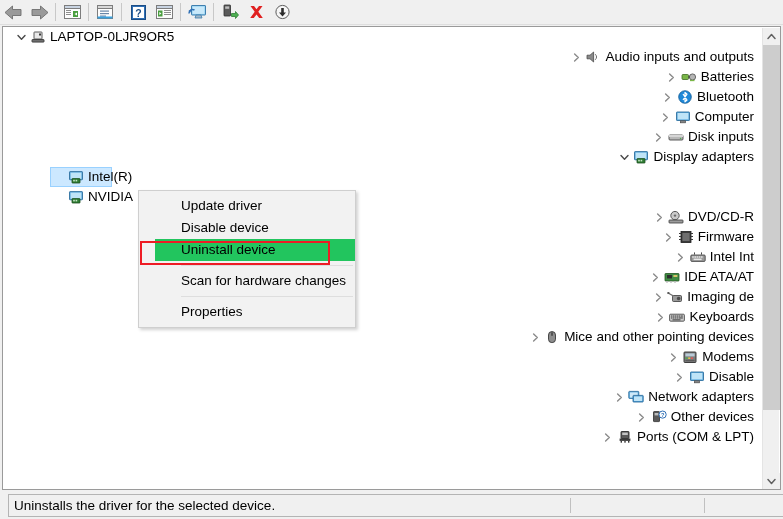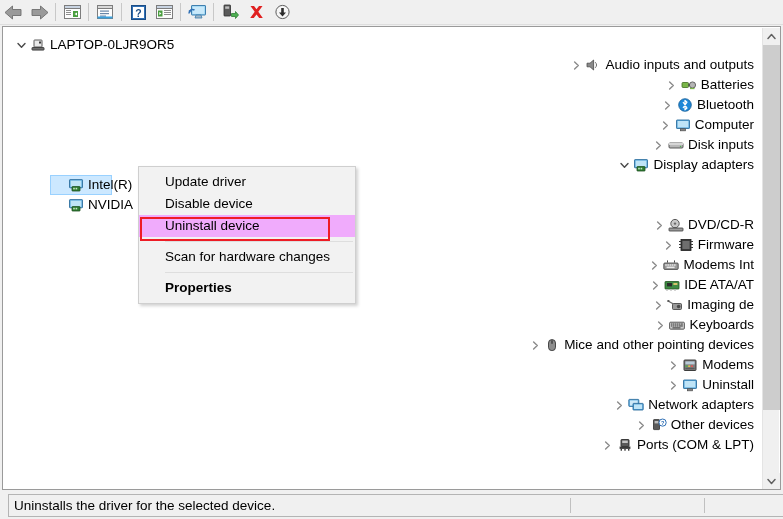--- a/index.html
+++ b/index.html
@@ -28,21 +28,21 @@
   
   #tree-panel{
     position:absolute;left:2px;top:26px;width:779px;height:464px;
     background:#ffffff;
     border:1px solid #9a9a9a;
     overflow:hidden;
     box-sizing:border-box;
   }
   #tree{
     position:absolute;left:0;top:0;width:757px;height:462px;
-    padding-top:8px;box-sizing:border-box;
+    padding-top:0;box-sizing:border-box;
   }
   .row{
     position:relative;height:20px;display:flex;align-items:center;
     white-space:nowrap;cursor:default;
   }
   .row .chev{
     width:16px;height:16px;display:flex;align-items:center;justify-content:center;
     flex:0 0 16px;
   }
   .row .ico{
@@ -84,33 +84,33 @@
   #status-text{
     flex:0 0 556px;padding-left:5px;font-size:13.5px;color:#000;
     white-space:nowrap;overflow:hidden;
   }
   .sb-pane{height:15px;border-left:1px solid #c0c0c0;}
   #sb-pane2{flex:0 0 133px;}
   #sb-pane3{flex:1 1 auto;}
 
   
   #ctxmenu{
-    position:absolute;left:138px;top:166px;width:218px;
+    position:absolute;left:138px;top:190px;width:218px;
     background:#f2f2f2;border:1px solid #cfcfcf;
     box-shadow:2px 2px 3px rgba(0,0,0,0.18);
     box-sizing:border-box;z-index:40;
-    padding:4px 0 4px 0;
+    padding:4px 0 4px 16px;
   }
   .mi{
     position:relative;height:22px;line-height:22px;
     padding-left:26px;font-size:13.5px;color:#000;
     white-space:nowrap;cursor:default;
   }
-  .mi.bold{font-weight:bold;}
-  .mi.hl{background:#f0abfc;}
+  .mi.bold{font-weight:normal;}
+  .mi.hl{background:#22c55e;}
   .msep{height:1px;background:#dedede;margin:4px 2px 4px 26px;}
   #redbox{
     position:absolute;left:1px;top:50px;width:190px;height:24px;
     border:2px solid #ee1c25;box-sizing:border-box;
     z-index:50;pointer-events:none;
   }
 </style>
 </head>
 <body>
 
@@ -385,21 +385,21 @@
                 <rect x="0.8" y="5" width="14.4" height="6.4" rx="1" fill="#9a9a9a" stroke="#3a3a3a" stroke-width="0.8"></rect>
                 <rect x="2.2" y="6.3" width="1.6" height="1.4" fill="#e8e8e8"></rect>
                 <rect x="4.4" y="6.3" width="1.6" height="1.4" fill="#e8e8e8"></rect>
                 <rect x="6.6" y="6.3" width="1.6" height="1.4" fill="#e8e8e8"></rect>
                 <rect x="8.8" y="6.3" width="1.6" height="1.4" fill="#e8e8e8"></rect>
                 <rect x="11" y="6.3" width="1.6" height="1.4" fill="#e8e8e8"></rect>
                 <rect x="3.6" y="8.6" width="8" height="1.5" fill="#e8e8e8"></rect>
                 <path d="M4.5 4.6 L4.5 2.4 M11.5 4.6 L11.5 2.4" stroke="#4a4a4a" stroke-width="1"></path>
               </svg>
             </span>
-            <span class="lbl">Modems Int</span>
+            <span class="lbl">Intel Int</span>
           </div>
           <div class="row lvl1">
             <span class="chev">
               <svg width="9" height="9" viewBox="0 0 9 9">
                 <path d="M2.6 1 L6.3 4.5 L2.6 8" fill="none" stroke="#8a8a8a" stroke-width="1.4" stroke-linecap="round" stroke-linejoin="round"></path>
               </svg>
             </span>
             <span class="ico">
               <svg width="16" height="14" viewBox="0 0 16 14">
                 <rect x="1" y="3.5" width="14" height="7.5" rx="0.6" fill="#3f8b44" stroke="#23551f" stroke-width="0.8"></rect>
@@ -492,21 +492,21 @@
                 <path d="M2.6 1 L6.3 4.5 L2.6 8" fill="none" stroke="#8a8a8a" stroke-width="1.4" stroke-linecap="round" stroke-linejoin="round"></path>
               </svg>
             </span>
             <span class="ico">
               <svg width="16" height="14" viewBox="0 0 16 14">
                 <rect x="1.5" y="2" width="13" height="8.5" rx="0.6" fill="#5aa9dd" stroke="#2f6f9e" stroke-width="0.9"></rect>
                 <rect x="2.6" y="3" width="10.8" height="6.4" fill="#bfe4f7"></rect>
                 <rect x="5.5" y="10.8" width="5" height="2" fill="#8f8f8f" stroke="#4a4a4a" stroke-width="0.7"></rect>
               </svg>
             </span>
-            <span class="lbl">Uninstall</span>
+            <span class="lbl">Disable</span>
           </div>
           <div class="row lvl1">
             <span class="chev">
               <svg width="9" height="9" viewBox="0 0 9 9">
                 <path d="M2.6 1 L6.3 4.5 L2.6 8" fill="none" stroke="#8a8a8a" stroke-width="1.4" stroke-linecap="round" stroke-linejoin="round"></path>
               </svg>
             </span>
             <span class="ico">
               <svg width="16" height="14" viewBox="0 0 16 14">
                 <rect x="0.8" y="1.4" width="10" height="7" rx="0.6" fill="#5aa9dd" stroke="#2f6f9e" stroke-width="0.9"></rect>

